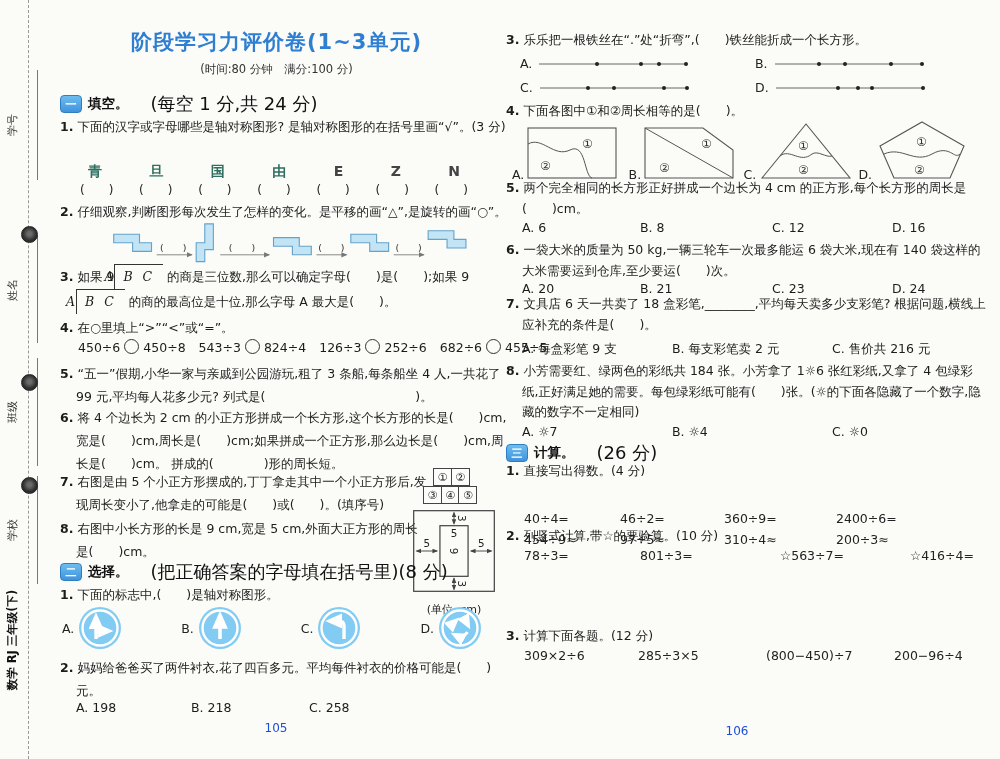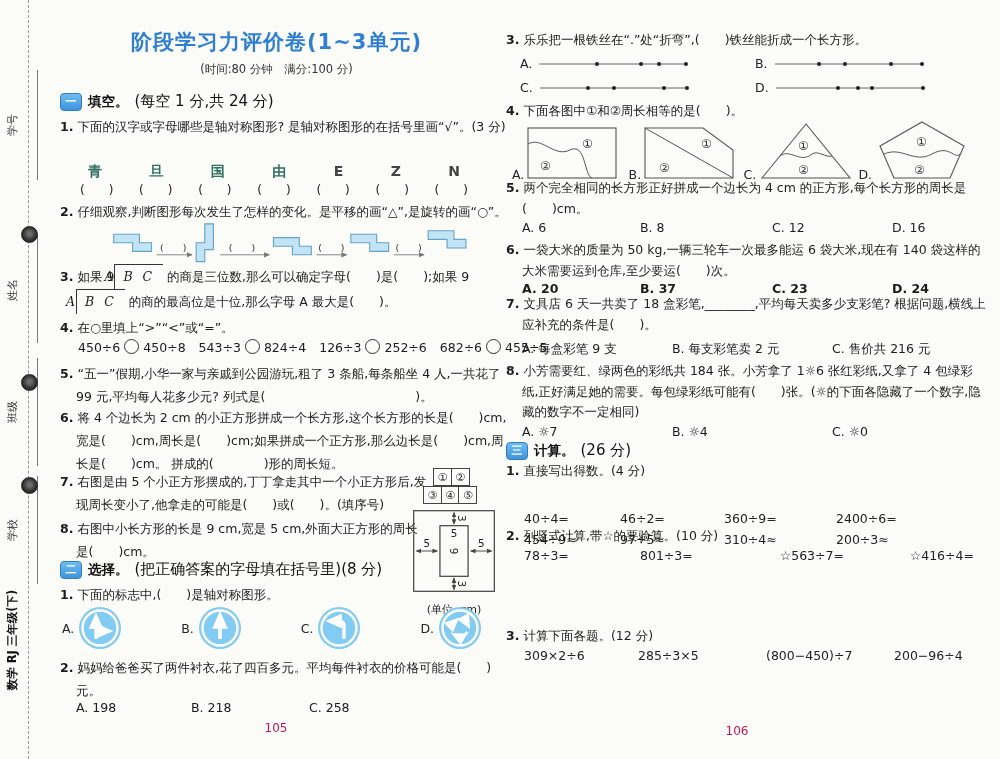--- a/index.html
+++ b/index.html
@@ -16,21 +16,21 @@
   
   .lq{position:absolute;left:60px;width:433px;font-size:12.5px;line-height:23px;color:#1c1c1c;
       padding-left:16px;text-indent:-16px;}
   .rq{position:absolute;left:506px;width:464px;font-size:12.5px;line-height:20.5px;color:#1c1c1c;
       padding-left:16px;text-indent:-16px;}
   .qno{font-weight:bold;}
   .title{position:absolute;left:60px;width:433px;text-align:center;font-size:21px;font-weight:bold;
          color:#2e7fd2;letter-spacing:1px;}
   .subtitle{position:absolute;left:60px;width:433px;text-align:center;font-size:11.5px;color:#333;}
   .sec{position:absolute;font-size:13.5px;font-weight:bold;color:#111;display:flex;align-items:center;gap:6px;}
-  .sec .note{font-weight:normal;font-size:15px;}
+  .sec .note{font-weight:normal;font-size:18px;margin-left:16px;}
   .badge{display:inline-flex;align-items:center;justify-content:center;width:20px;height:16px;
          border-radius:4px;background:linear-gradient(#6dbdf0,#3f93dc);border:1px solid #2f7fc0;
          color:#fff;font-size:11px;font-weight:bold;}
   .charrow{position:absolute;left:88px;width:372px;display:flex;justify-content:space-between;
            font-size:14px;font-weight:bold;color:#2f6f5f;}
   .charrow .lat{color:#444;font-family:"DejaVu Sans",sans-serif;}
   .parenrow{position:absolute;left:80px;width:388px;display:flex;justify-content:space-between;
             font-size:12px;color:#222;}
   .cir{display:inline-block;width:13px;height:13px;border:1.2px solid #333;border-radius:50%;
        vertical-align:-2px;margin:0 4px;}
@@ -39,21 +39,21 @@
       padding:0 8px 1px 5px;font-style:italic;font-family:"DejaVu Serif","Liberation Serif",serif;
       letter-spacing:3px;}
   .optgrid{position:absolute;font-size:12.5px;color:#1c1c1c;display:grid;}
   .o4{left:522px;width:448px;grid-template-columns:118px 132px 120px 1fr;}
   .o3r{left:522px;width:448px;grid-template-columns:150px 160px 1fr;}
   .o3l{left:76px;width:417px;grid-template-columns:115px 118px 1fr;}
   .crow{position:absolute;left:524px;width:446px;display:grid;font-size:12.5px;}
   .c1{grid-template-columns:96px 104px 112px 1fr;margin-top:28px;}
   .c2{grid-template-columns:116px 140px 130px 1fr;}
   .c3{grid-template-columns:114px 128px 128px 1fr;}
-  .pageno{position:absolute;width:432px;text-align:center;font-size:12px;color:#be185d;}
+  .pageno{position:absolute;width:432px;text-align:center;font-size:12px;color:#1d4ed8;}
   
   .figzz{position:absolute;left:112px;}
   .q7fig{position:absolute;left:424px;width:70px;}
   .q7fig .row{display:flex;}
   .q7fig .row.offset{margin-left:10px;}
   .cell{width:17px;height:16px;border:1.2px solid #444;display:flex;align-items:center;
         justify-content:center;font-size:11px;background:#fdfdfb;margin-left:-1.2px;}
   .q8fig{position:absolute;left:408px;width:92px;text-align:center;}
   .unit{font-size:11px;color:#222;margin-top:1px;}
   .signrow{position:absolute;left:62px;width:420px;display:flex;justify-content:space-between;}
@@ -413,23 +413,23 @@
     <span>A. 6</span>
     <span>B. 8</span>
     <span>C. 12</span>
     <span>D. 16</span>
   </div>
 
   <div class="rq" style="top:240px;">
     <span class="qno">6.</span>
     <span>一袋大米的质量为 50 kg,一辆三轮车一次最多能运 6 袋大米,现在有 140 袋这样的大米需要运到仓库,至少要运(　　)次。</span>
   </div>
-  <div class="optgrid o4" style="top:281px;font-weight:bold;">
+  <div class="optgrid o4" style="top:281px;">
     <span>A. 20</span>
-    <span>B. 37</span>
+    <span>B. 21</span>
     <span>C. 23</span>
     <span>D. 24</span>
   </div>
 
   <div class="rq" style="top:294px;">
     <span class="qno">7.</span>
     <span>文具店 6 天一共卖了 18 盒彩笔,________,平均每天卖多少支彩笔? 根据问题,横线上应补充的条件是(　　)。</span>
   </div>
   <div class="optgrid o3r" style="top:341px;">
     <span>A. 每盒彩笔 9 支</span>

